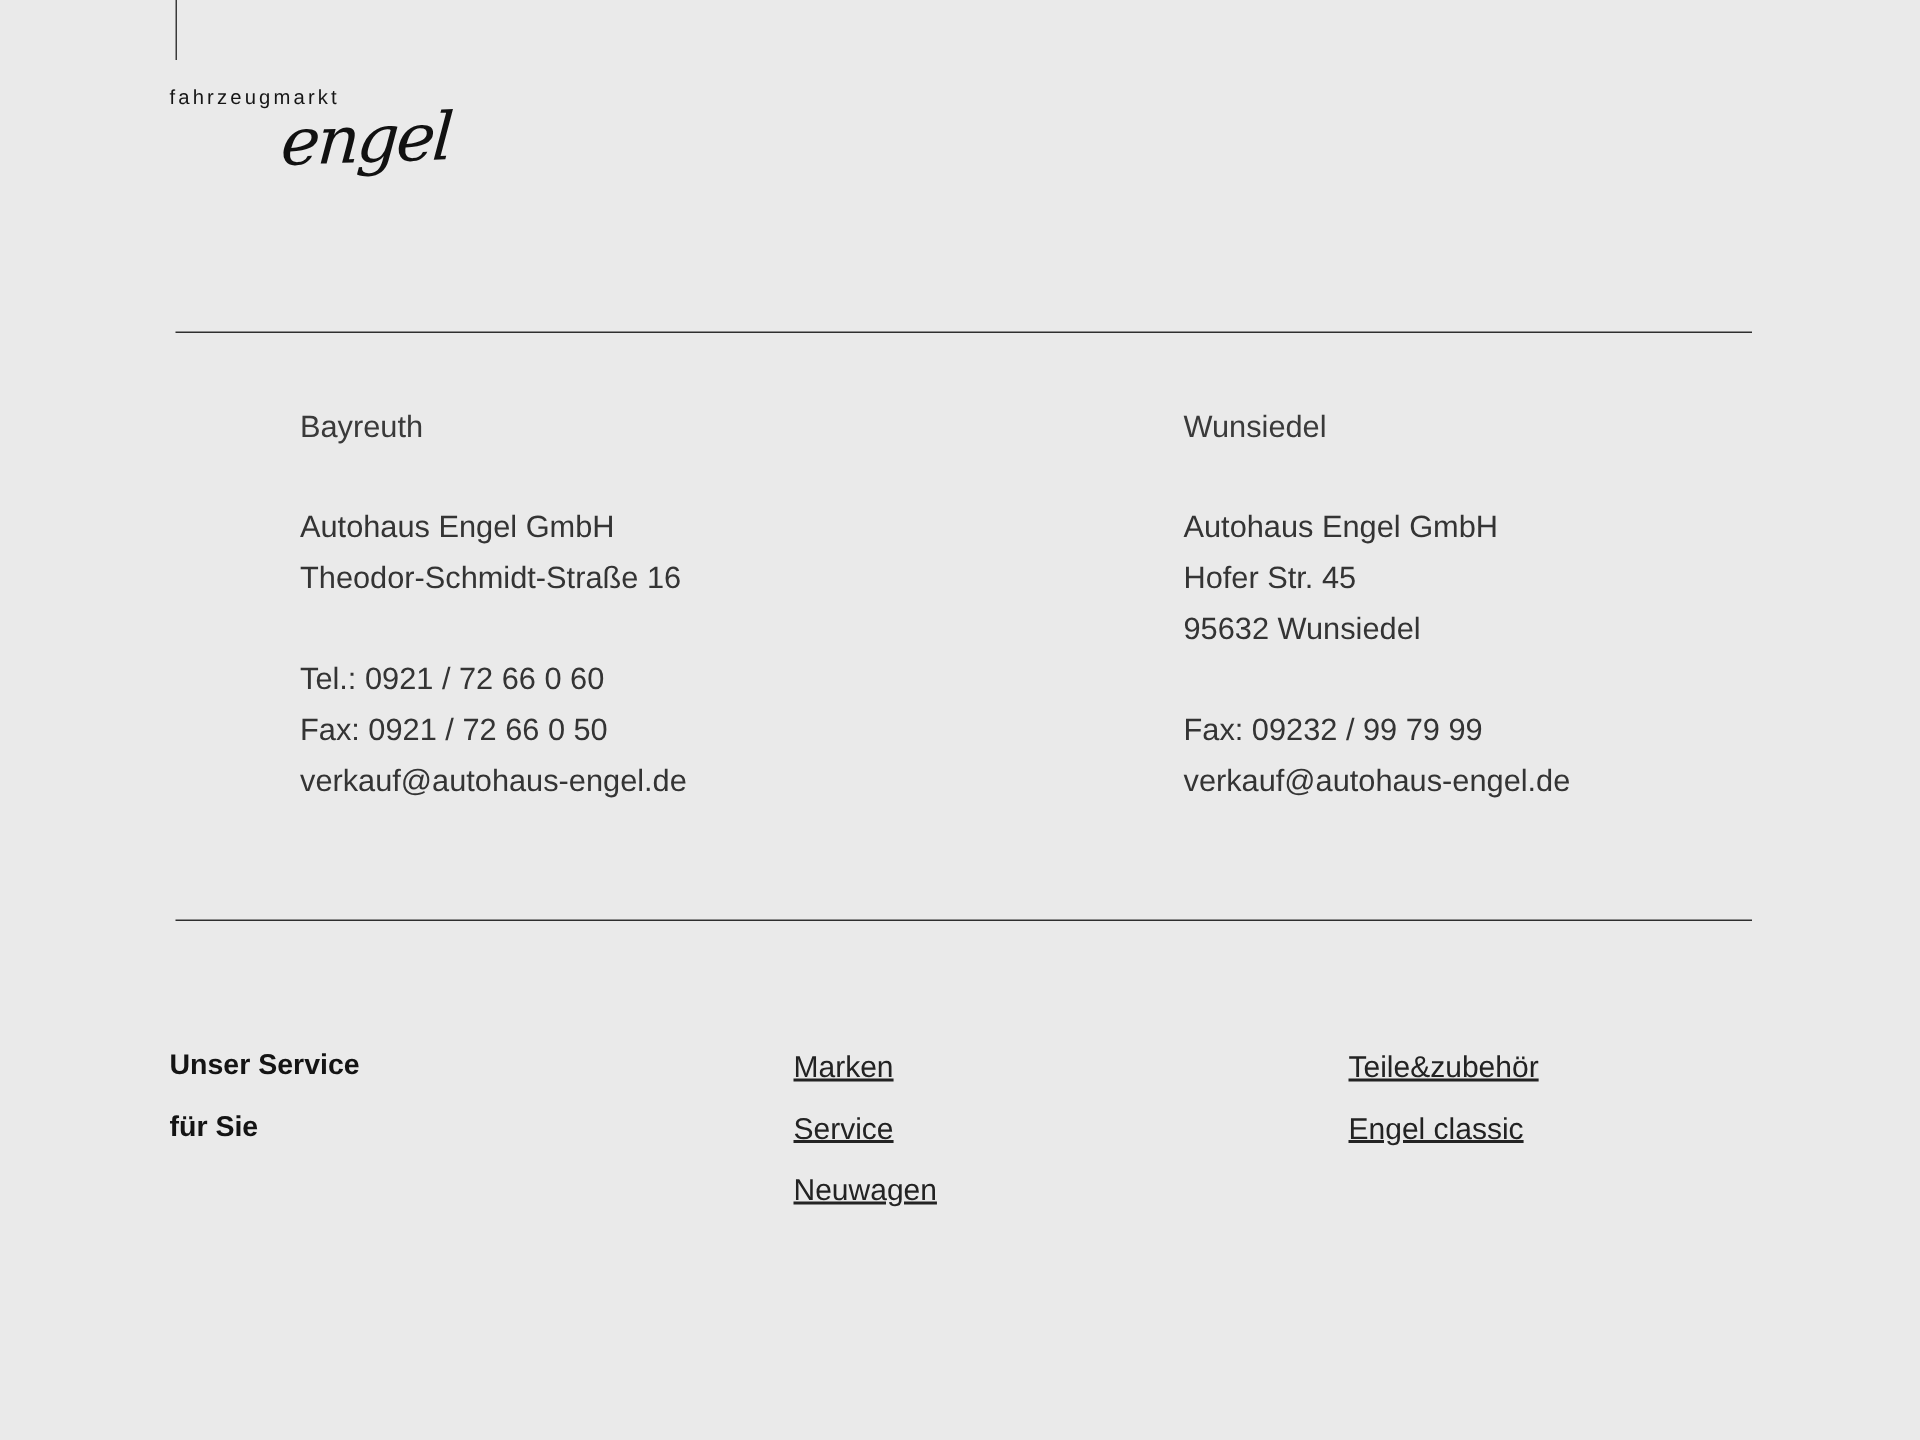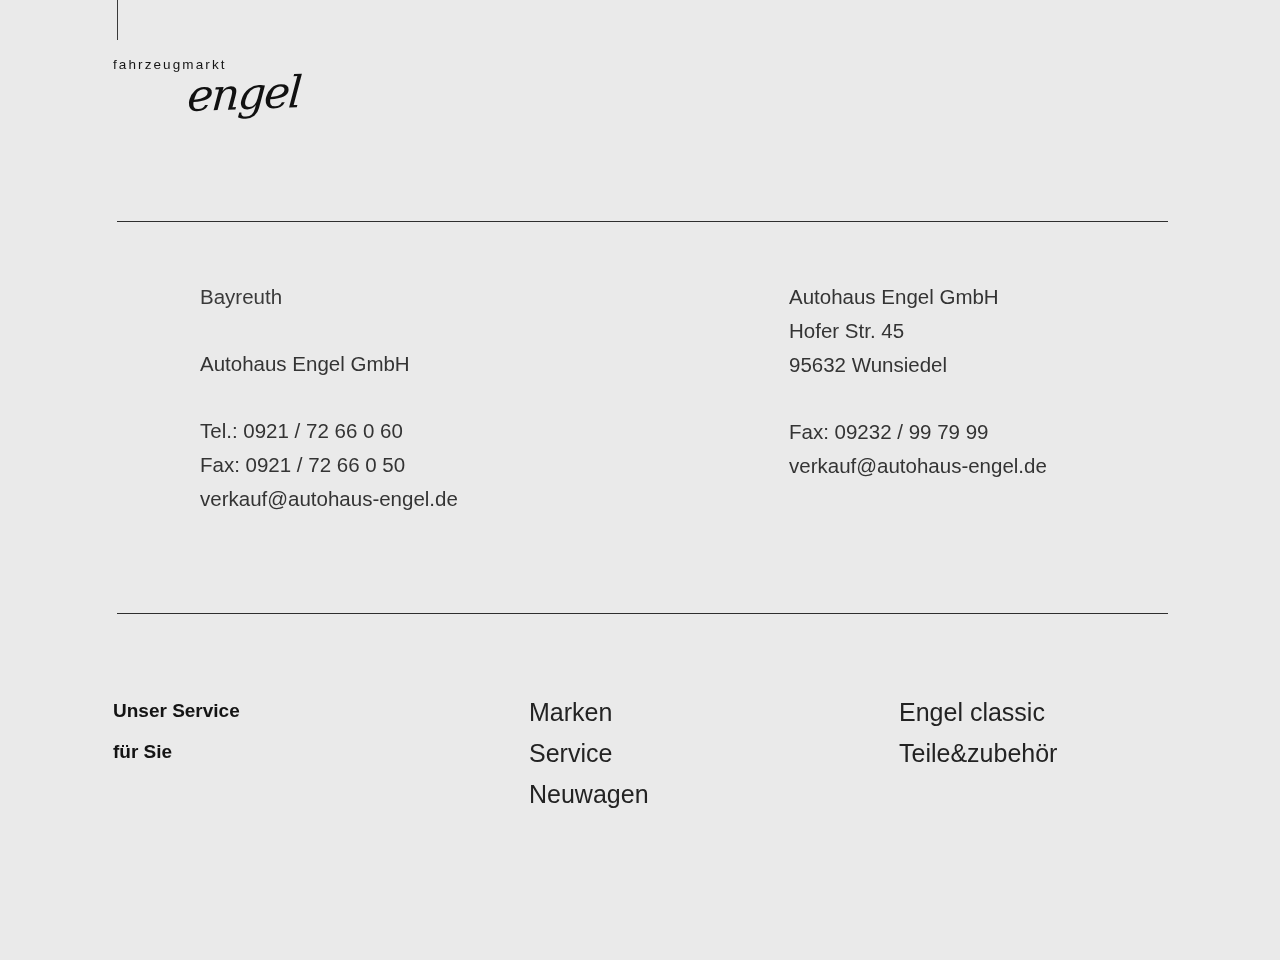--- a/index.html
+++ b/index.html
@@ -73,21 +73,21 @@
 
   
   .addresses {
     position: absolute;
     left: 200px;
     top: 268px;
     width: 1000px;
   }
   .addr-col {
     position: absolute;
-    top: 12px;
+    top: 0;
     font-size: 20.5px;
     line-height: 34px;
     color: #343434;
     font-weight: 400;
   }
   .addr-col.left  { left: 0px; }
   .addr-col.right { left: 589px; }
 
   .addr-city {
     font-size: 20.5px;
@@ -111,23 +111,24 @@
     left: 0;
     top: 0;
     font-size: 19px;
     font-weight: 700;
     line-height: 41px;
     color: #141414;
   }
   .link-col {
     position: absolute;
     top: 2px;
-    font-size: 25px;
+    font-size: 20px;
     line-height: 41px;
     color: #232323;
+    text-decoration: underline;
   }
   .link-col.col-a { left: 416px; }
   .link-col.col-b { left: 786px; }
   .link-col a {
     display: block;
     color: #232323;
     text-decoration: none;
     white-space: nowrap;
   }
 </style>
@@ -144,29 +145,31 @@
   </div>
 
   <div class="hr hr-top"></div>
 
   <div class="addresses">
 
     <div class="addr-col left">
       <div class="addr-city">Bayreuth</div>
       <div class="addr-block">
         <div>Autohaus Engel GmbH</div>
+        <div>Theodor-Schmidt-Straße 16</div>
       </div>
       <div class="addr-block">
         <div>Tel.: 0921 / 72 66 0 60</div>
         <div>Fax: 0921 / 72 66 0 50</div>
         <div>verkauf@autohaus-engel.de</div>
       </div>
     </div>
 
     <div class="addr-col right">
+      <div class="addr-city">Wunsiedel</div>
       <div class="addr-block">
         <div>Autohaus Engel GmbH</div>
         <div>Hofer Str. 45</div>
         <div>95632 Wunsiedel</div>
       </div>
       <div class="addr-block">
         <div>Fax: 09232 / 99 79 99</div>
         <div>verkauf@autohaus-engel.de</div>
       </div>
     </div>
@@ -181,18 +184,18 @@
       <div>für Sie</div>
     </div>
 
     <div class="link-col col-a">
       <a href="#">Marken</a>
       <a href="#">Service</a>
       <a href="#">Neuwagen</a>
     </div>
 
     <div class="link-col col-b">
+      <a href="#">Teile&amp;zubehör</a>
       <a href="#">Engel classic</a>
-      <a href="#">Teile&amp;zubehör</a>
     </div>
   </div>
 
 </div>
 
 </body></html>

